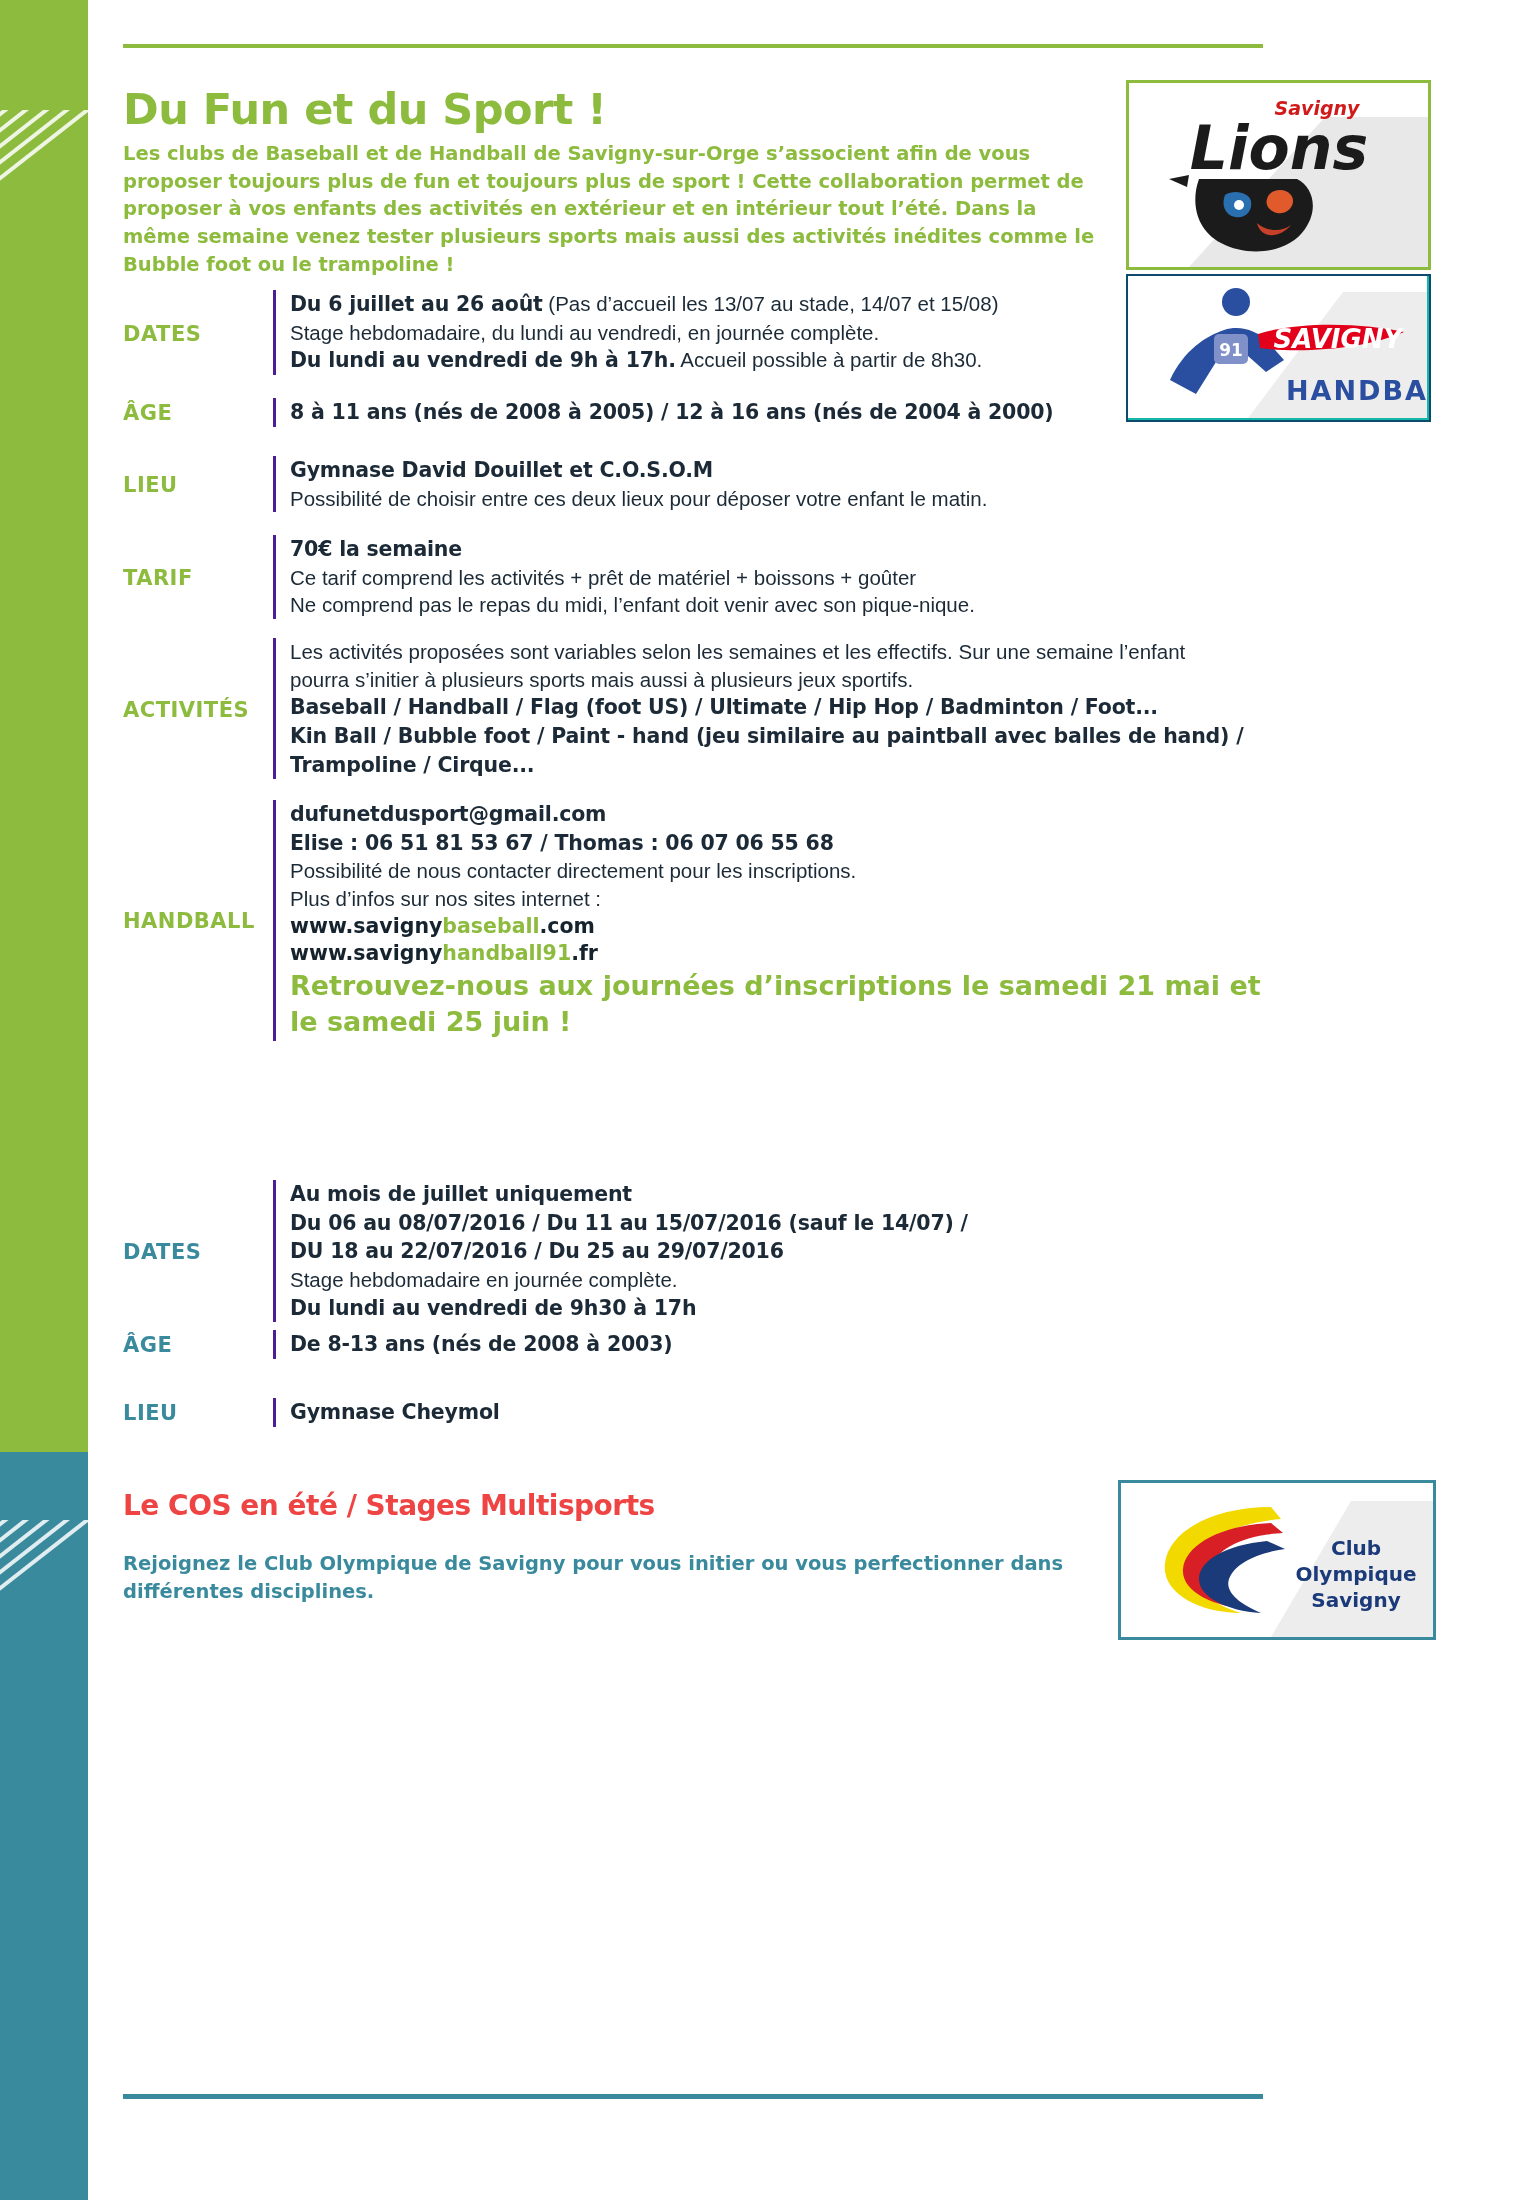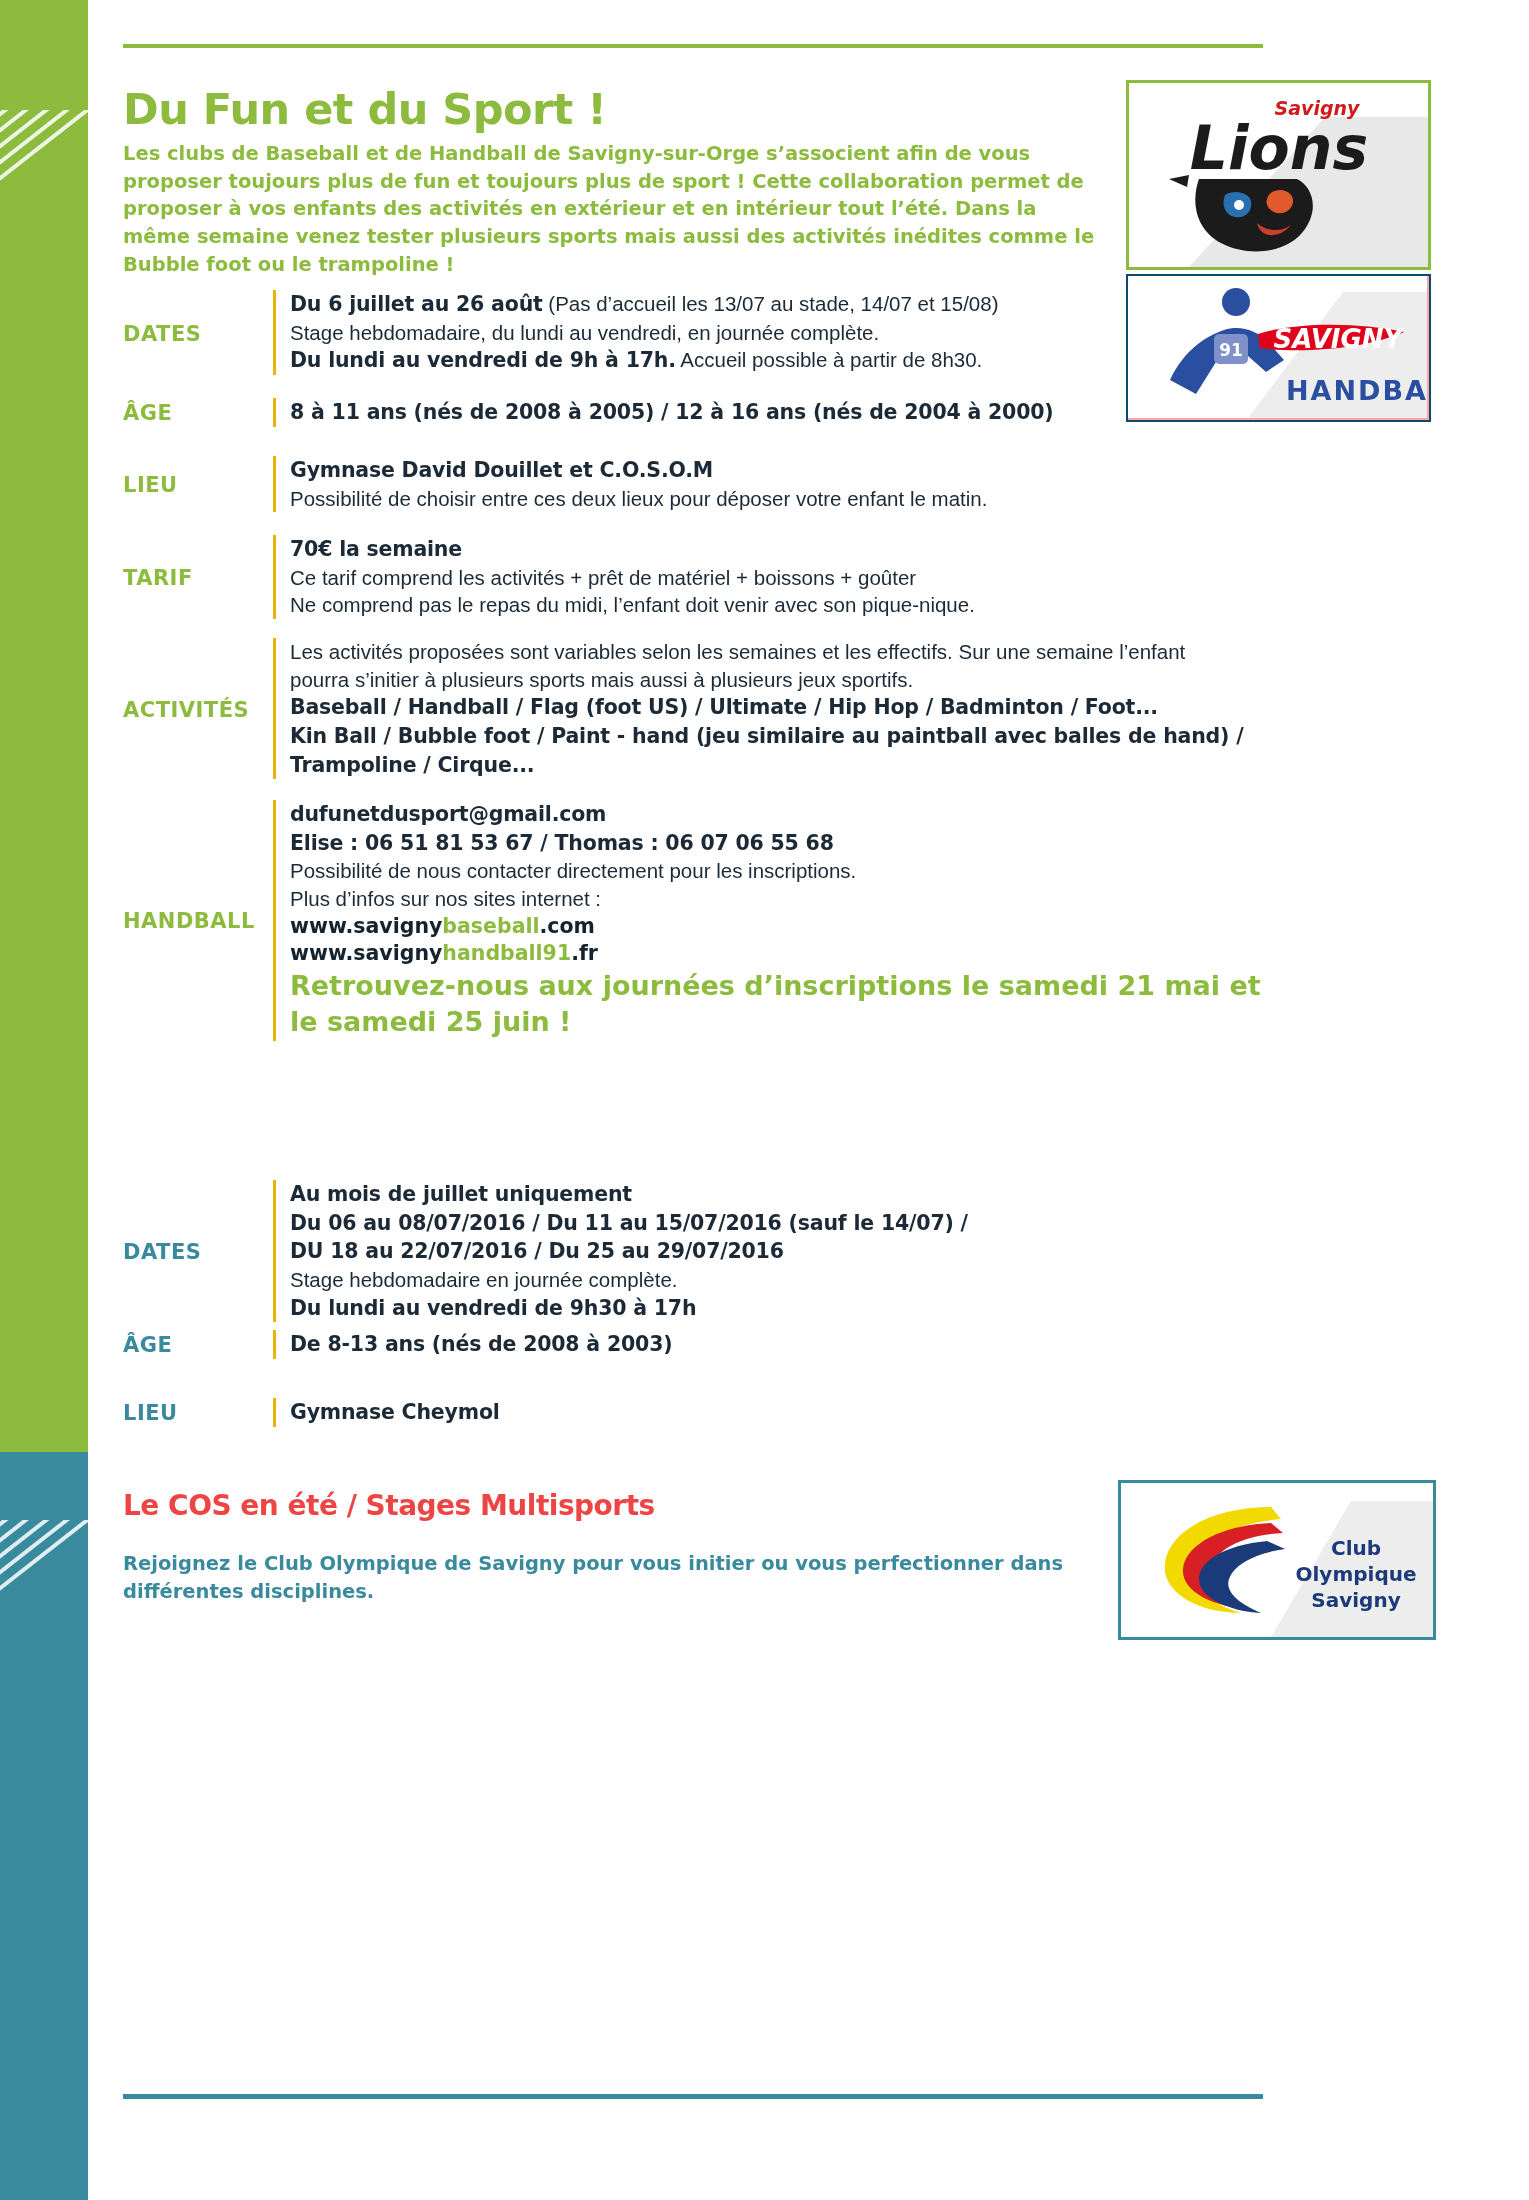--- a/index.html
+++ b/index.html
@@ -99,21 +99,21 @@
     font-family: "DejaVu Sans", sans-serif;
     font-weight: bold;
     font-size: 21px;
     letter-spacing: .5px;
     display: flex;
     align-items: center;
     justify-content: flex-start;
     padding-top: 2px;
   }
   .row .body {
-    border-left: 3px solid #eab308;
+    border-left: 3px solid #4c1d95;
     padding-left: 14px;
     font-size: 20.5px;
     line-height: 1.35;
     color: #1b2a36;
     font-family: "Liberation Sans", sans-serif;
   }
   .row.green .lbl { color: #8cbb3e; }
   .row.teal  .lbl { color: #3a8a9e; }
   .row .body .b {
     font-family: "DejaVu Sans", sans-serif;
@@ -146,21 +146,21 @@
   .retrouvez {
     font-family: "DejaVu Sans", sans-serif;
     font-weight: bold;
     font-size: 27px;
     color: #8cbb3e;
   }
 
   
   .logo-box {
     position: absolute;
-    background: #fca5a5;
+    background: #14b8a6;
     box-sizing: border-box;
   }
   #logo-lions {
     left: 1038px; top: 80px; width: 305px; height: 190px;
     border: 3px solid #8cbb3e;
   }
   #logo-handball {
     left: 1038px; top: 274px; width: 305px; height: 148px;
     border: 2px solid #0c4a6e;
   }

